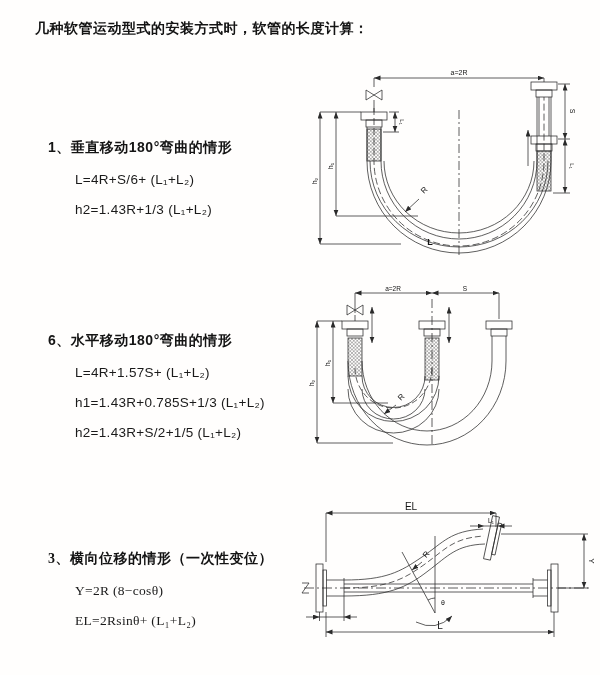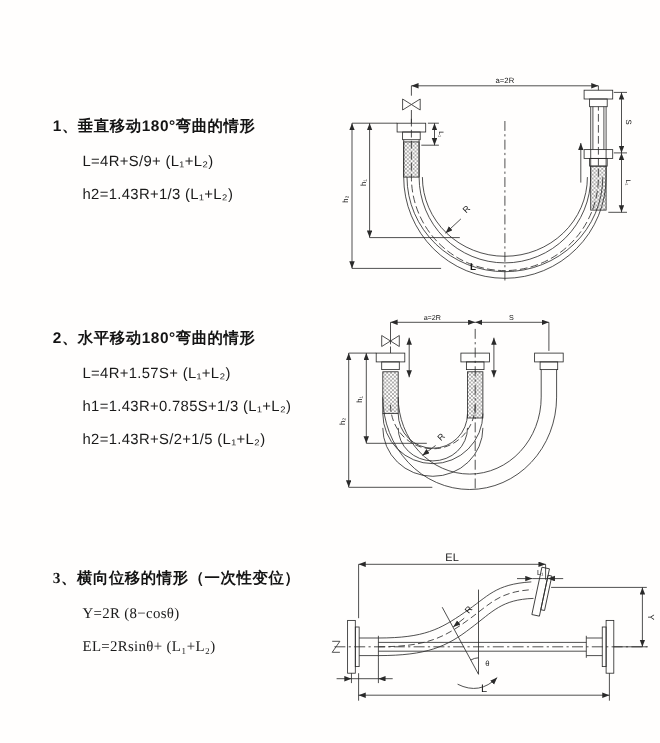--- a/index.html
+++ b/index.html
@@ -8,49 +8,50 @@
     background:#ffffff;
     font-family:"Liberation Sans","DejaVu Sans",sans-serif;
     color:#111;
     overflow:hidden;
   }
   #page{position:relative;width:600px;height:675px;background:#fffefd;}
   .doc-title{
     position:absolute;left:35px;top:20px;
     font-size:14px;font-weight:bold;letter-spacing:0.5px;color:#141414;
   }
-  .section{position:absolute;left:48px;}
+  .section{position:absolute;left:48px;margin-top:33px;}
   .section-heading{font-size:14px;font-weight:bold;letter-spacing:0.5px;color:#141414;}
   .formulas{margin-top:8px;margin-left:27px;}
   .formula{font-size:13.5px;line-height:30px;color:#1a1a1a;letter-spacing:0.3px;white-space:nowrap;}
   #sec1{top:106px;}
   #sec2{top:299px;}
   #sec3{top:517px;font-family:Liberation Serif, serif;}
   .diagram{position:absolute;}
   #dia1{left:306px;top:66px;}
   #dia2{left:303px;top:283px;}
   #dia3{left:296px;top:500px;}
   svg text{font-family:"Liberation Sans","DejaVu Sans",sans-serif;fill:#141414;stroke:none;}
 </style>
 </head>
 <body>
 
 <div id="page">
 
+  <div class="doc-title">几种软管运动型式的安装方式时，软管的长度计算：</div>
 
   <div class="section" id="sec1">
     <div class="section-heading">1、垂直移动180°弯曲的情形</div>
     <div class="formulas">
-      <div class="formula">L=4R+S/9+ (L₁+L₂)</div>
+      <div class="formula">L=4R+S/6+ (L₁+L₂)</div>
       <div class="formula">h2=1.43R+1/3 (L₁+L₂)</div>
     </div>
   </div>
 
   <div class="section" id="sec2">
-    <div class="section-heading">2、水平移动180°弯曲的情形</div>
+    <div class="section-heading">6、水平移动180°弯曲的情形</div>
     <div class="formulas">
       <div class="formula">L=4R+1.57S+ (L₁+L₂)</div>
       <div class="formula">h1=1.43R+0.785S+1/3 (L₁+L₂)</div>
       <div class="formula">h2=1.43R+S/2+1/5 (L₁+L₂)</div>
     </div>
   </div>
 
   <div class="section" id="sec3">
     <div class="section-heading">3、横向位移的情形（一次性变位）</div>
     <div class="formulas">

